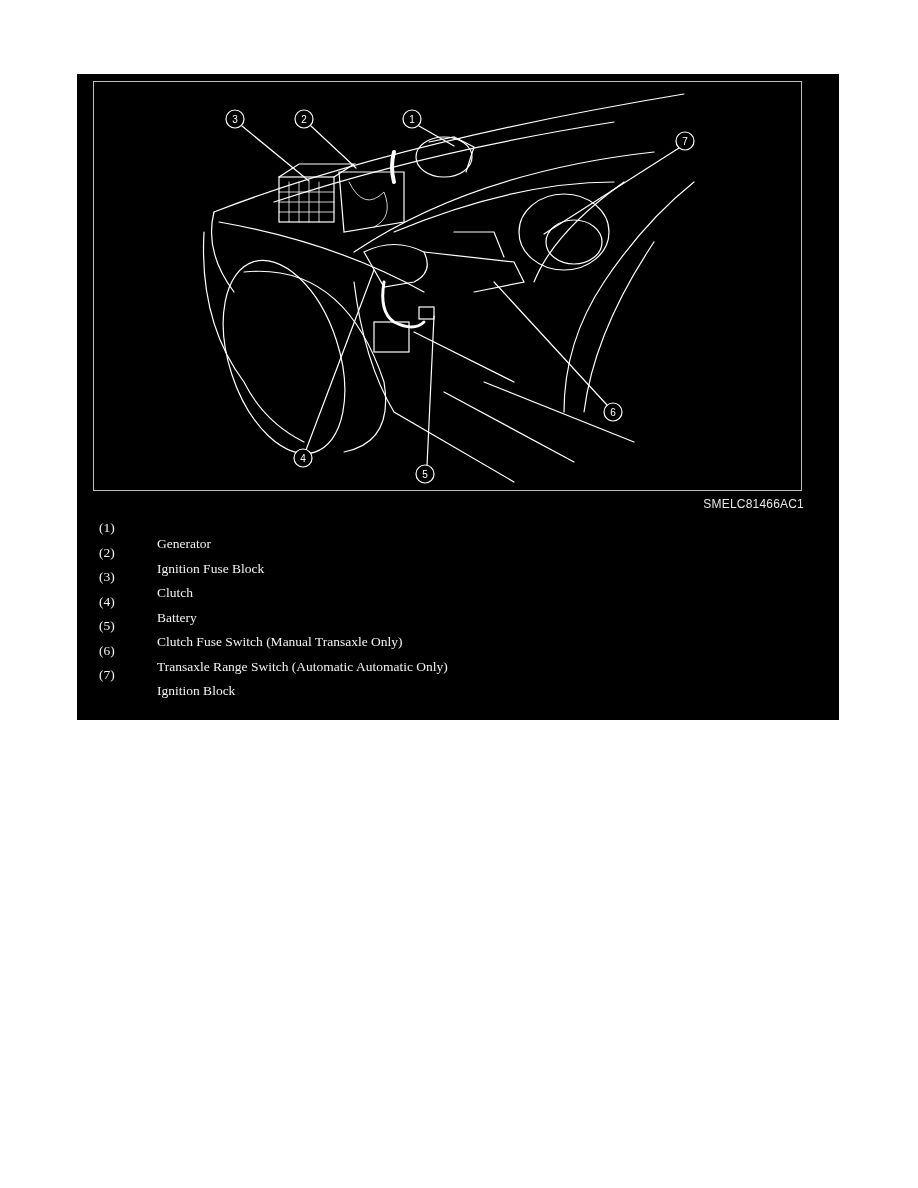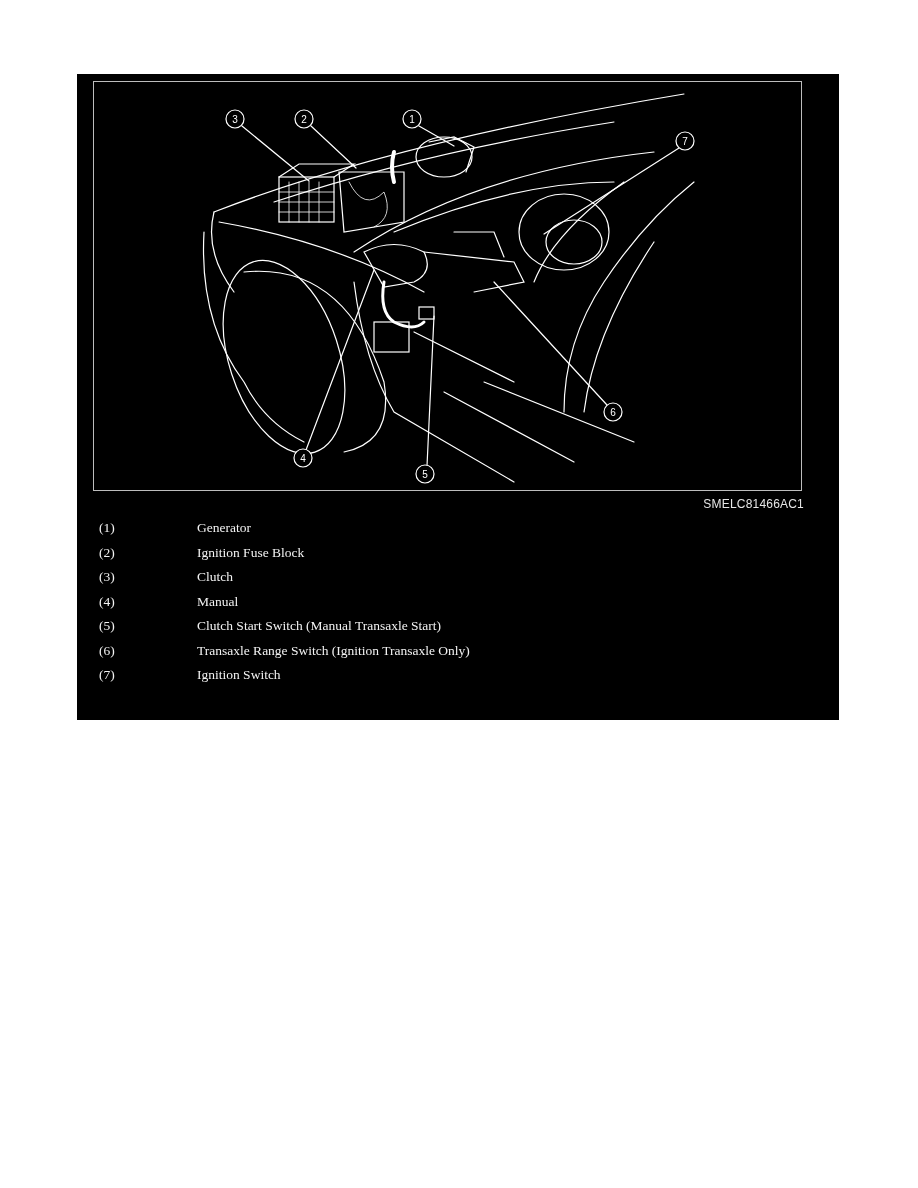--- a/index.html
+++ b/index.html
@@ -17,21 +17,21 @@
       position: absolute; right: 35px; top: 423px;
       font-family: "Liberation Sans", sans-serif; font-size: 12px; color: #e6e6e6;
       letter-spacing: 0.2px;
     }
     .legend {
       position: absolute; left: 22px; top: 446px;
       font-family: "Liberation Serif", serif; font-size: 13.5px; color: #f2f2f2;
     }
     .legend-row { position: relative; height: 24.5px; }
     .legend-num { position: absolute; left: 0; top: 0; }
-    .legend-label { position: absolute; left: 58px; top: 0; white-space: nowrap; margin-left: 40px; }
+    .legend-label { position: absolute; left: 58px; top: 16px; white-space: nowrap; }
   </style>
 </head>
 <body>
 
 <div class="panel">
   <div class="figure-frame">
     <svg width="709" height="410" viewBox="0 0 709 410" fill="none" stroke="#ffffff" stroke-width="1.2" stroke-linecap="round">
 
       <path d="M120 130 Q 300 60 590 12"></path>
       <path d="M180 120 Q 330 70 520 40"></path>
@@ -126,28 +126,28 @@
     <div class="legend-row">
       <span class="legend-num">(2)</span>
       <span class="legend-label">Ignition Fuse Block</span>
     </div>
     <div class="legend-row">
       <span class="legend-num">(3)</span>
       <span class="legend-label">Clutch</span>
     </div>
     <div class="legend-row">
       <span class="legend-num">(4)</span>
-      <span class="legend-label">Manual</span>
+      <span class="legend-label">Battery</span>
     </div>
     <div class="legend-row">
       <span class="legend-num">(5)</span>
-      <span class="legend-label">Clutch Start Switch (Manual Transaxle Start)</span>
+      <span class="legend-label">Clutch Fuse Switch (Manual Transaxle Only)</span>
     </div>
     <div class="legend-row">
       <span class="legend-num">(6)</span>
-      <span class="legend-label">Transaxle Range Switch (Ignition Transaxle Only)</span>
+      <span class="legend-label">Transaxle Range Switch (Automatic Automatic Only)</span>
     </div>
     <div class="legend-row">
       <span class="legend-num">(7)</span>
-      <span class="legend-label">Ignition Switch</span>
+      <span class="legend-label">Ignition Block</span>
     </div>
   </div>
 </div>
 
 </body></html>

